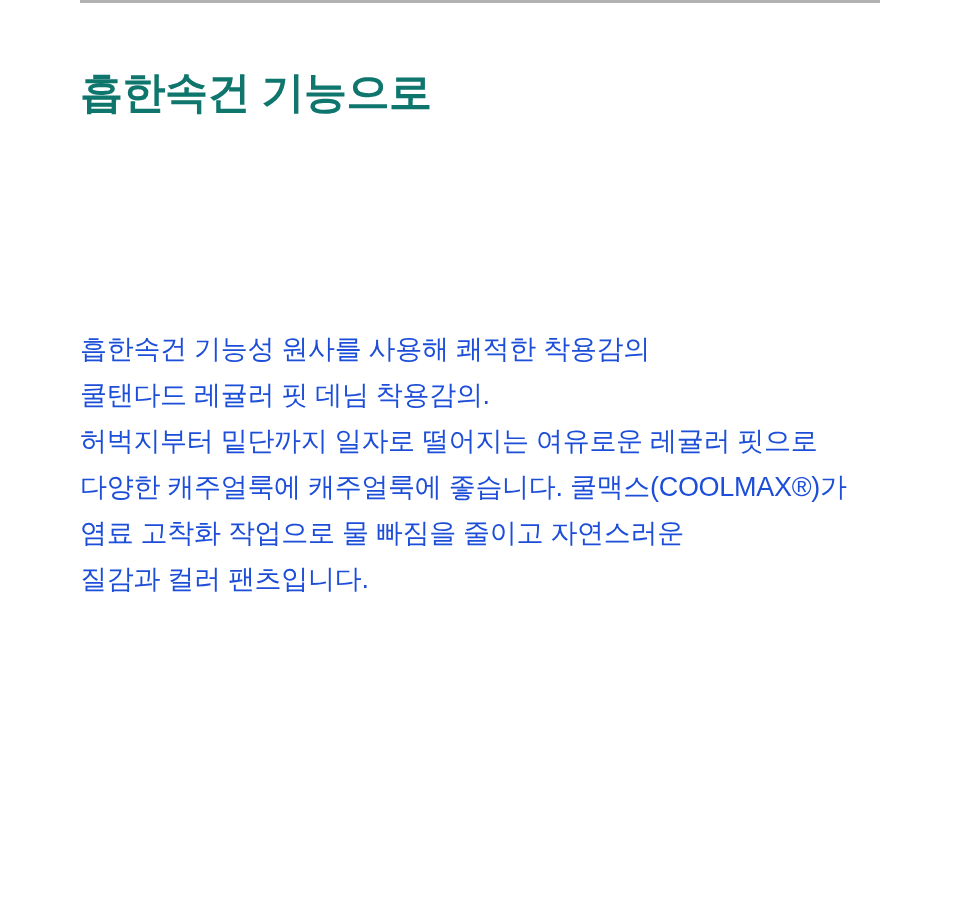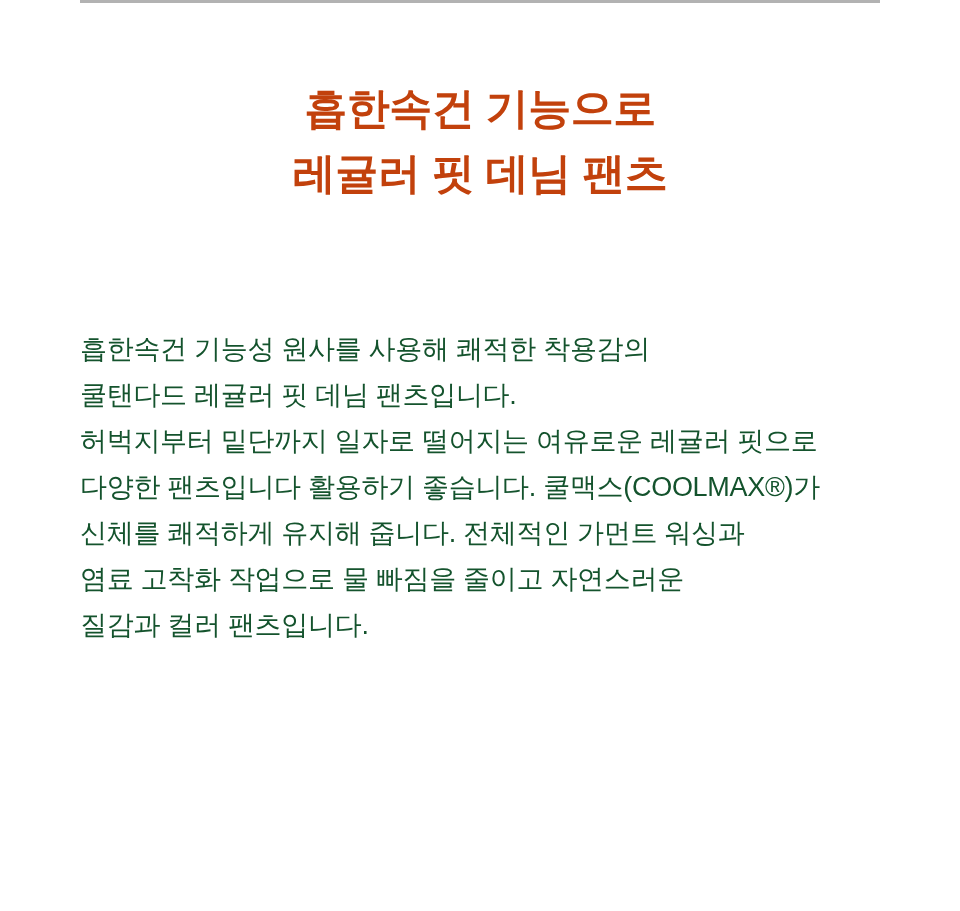--- a/index.html
+++ b/index.html
@@ -15,59 +15,56 @@
     .divider {
       position: absolute;
       top: 0;
       left: 80px;
       width: 800px;
       height: 3px;
       background: #b2b2b2;
     }
     .headline {
       position: absolute;
-      top: 76px;
+      top: 60px;
       left: 80px;
       width: 800px;
       font-size: 43px;
       line-height: 65px;
       font-weight: 700;
-      color: #c2410c;
+      color: #0f766e;
       letter-spacing: -0.5px;
-      text-align: center;
     }
     .headline-line { display: block; }
     .description {
       position: absolute;
       top: 326px;
       left: 80px;
       width: 800px;
       font-size: 27px;
       line-height: 46px;
       font-weight: 400;
-      color: #14532d;
+      color: #1d4ed8;
       letter-spacing: -0.3px;
     }
     .description-line { display: block; }
   </style>
 </head>
 <body>
 
 <div class="page">
 
   <div class="divider"></div>
 
   <h1 class="headline">
     <span class="headline-line">흡한속건 기능으로</span>
-    <span class="headline-line">레귤러 핏 데님 팬츠</span>
   </h1>
 
   <div class="description">
     <span class="description-line">흡한속건 기능성 원사를 사용해 쾌적한 착용감의</span>
-    <span class="description-line">쿨탠다드 레귤러 핏 데님 팬츠입니다.</span>
+    <span class="description-line">쿨탠다드 레귤러 핏 데님 착용감의.</span>
     <span class="description-line">허벅지부터 밑단까지 일자로 떨어지는 여유로운 레귤러 핏으로</span>
-    <span class="description-line">다양한 팬츠입니다 활용하기 좋습니다. 쿨맥스(COOLMAX®)가</span>
-    <span class="description-line">신체를 쾌적하게 유지해 줍니다. 전체적인 가먼트 워싱과</span>
+    <span class="description-line">다양한 캐주얼룩에 캐주얼룩에 좋습니다. 쿨맥스(COOLMAX®)가</span>
     <span class="description-line">염료 고착화 작업으로 물 빠짐을 줄이고 자연스러운</span>
     <span class="description-line">질감과 컬러 팬츠입니다.</span>
   </div>
 
 </div>
 
 </body></html>

